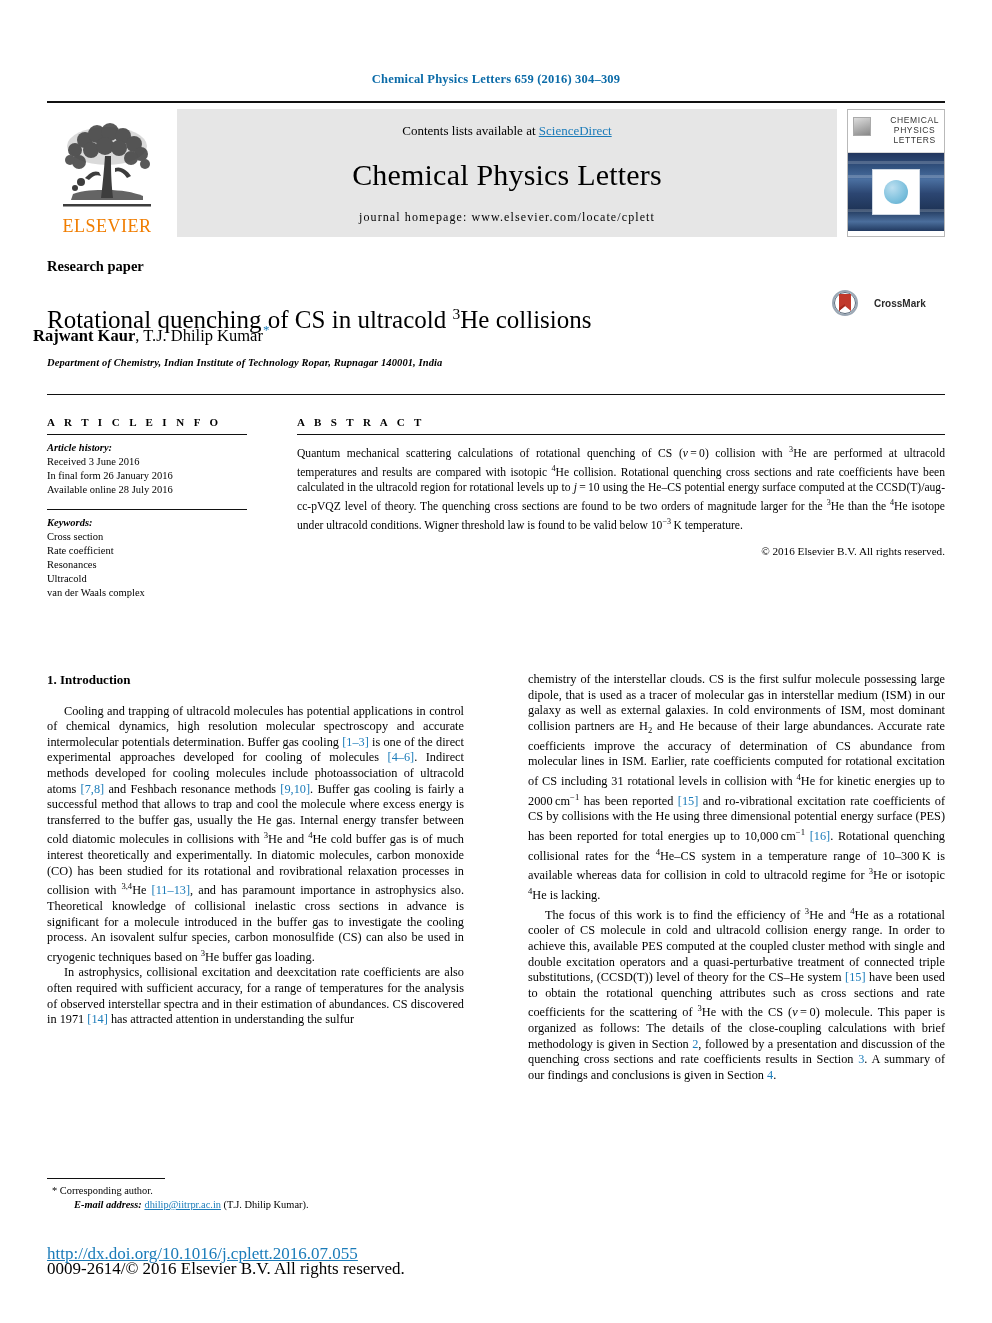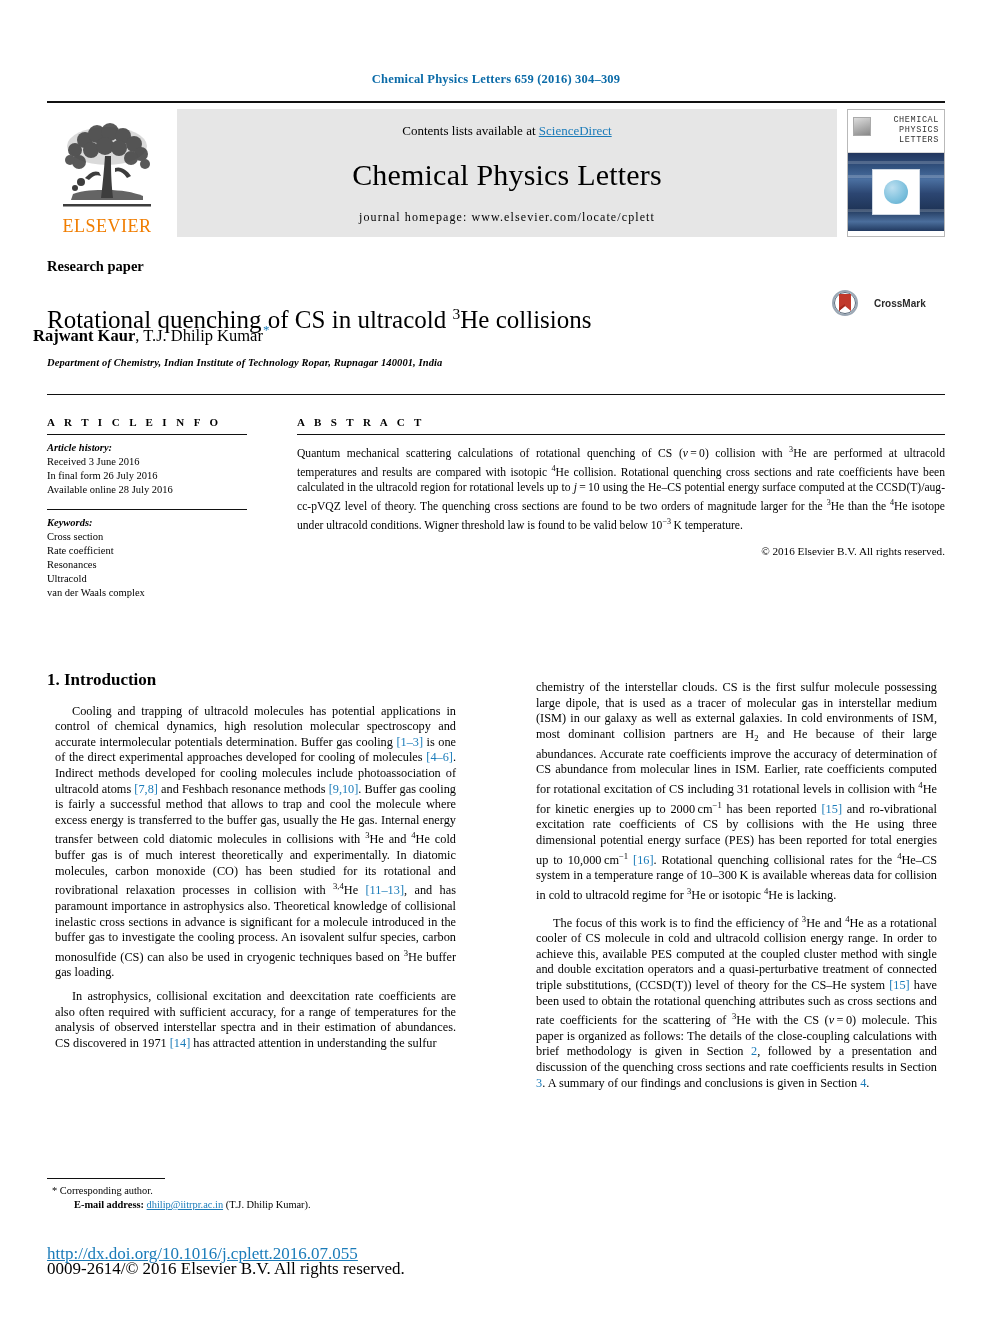--- a/index.html
+++ b/index.html
@@ -115,22 +115,22 @@
   .cover-els-mark {
     position: absolute;
     left: 5px; top: 7px;
     width: 16px; height: 17px;
     border: 1px solid #aaa;
     background: linear-gradient(160deg,#ddd,#888);
   }
   .cover-title {
     position: absolute;
     right: 5px; top: 5px;
-    text-align: right;
-    font-family: Liberation Mono, monospace;
+    text-align: center;
+    font-family: Liberation Sans, sans-serif;
     font-size: 8.5px;
     line-height: 10px;
     letter-spacing: .6px;
     color: #333;
   }
   .cover-art {
     height: 78px;
     background:
       linear-gradient(180deg,#22365e 0%,#32527f 18%,#4a6fa0 34%,#2c4672 52%,#1f3558 72%,#4b6e9c 88%,#223a60 100%);
     position: relative;
@@ -268,47 +268,47 @@
     position: absolute;
     width: 417px;
     font-size: 12.3px;
     line-height: 15.6px;
     text-align: justify;
     hyphens: none;
   }
   .col-left  { top: 672px; left: 47px; }
   .col-right { top: 672px; left: 528px; }
   .sec-title {
-    font-size: 17px;
+    font-size: 13px;
     font-weight: bold;
     margin: 0 0 16px 0;
     text-align: left;
   }
-  .col p { margin: 8px; text-indent: 17px; }
+  .col p { margin: 0; text-indent: 17px; }
   .col p.noindent { text-indent: 0; }
   .ref { color: #1a7bb9; }
   .col sup { font-size: 70%; }
   .col sub { font-size: 70%; }
 
   
   .footnote {
     position: absolute;
     top: 1178px; left: 47px;
     width: 417px;
     font-size: 10.4px;
     line-height: 14px;
   }
   .footnote-rule {
     border-top: 1px solid #111;
     width: 118px;
     margin-bottom: 5px;
   }
   .fn-line { padding-left: 14px; text-indent: -9px; }
   .fn-email { padding-left: 27px; }
-  .fn-italic { font-weight: bold; }
+  .fn-italic { font-style: italic; font-weight: bold; }
   .link { color: #1a7bb9; }
 
   .doi-block {
     position: absolute;
     top: 1247px; left: 47px;
     width: 500px;
     font-size: 17px;
     line-height: 14.5px;
   }
   .doi-link { color: #1a7bb9; text-decoration: underline; }
@@ -409,21 +409,21 @@
   <div class="rule-top"></div>
 
   <div class="lbl-articleinfo">A R T I C L E  I N F O</div>
   <div class="lbl-abstract">A B S T R A C T</div>
 
   <div class="info-col">
     <div class="info-hr"></div>
     <div class="info-block">
       <div class="info-head">Article history:</div>
       <div class="info-line">Received 3 June 2016</div>
-      <div class="info-line">In final form 26 July 2016</div>
+      <div class="info-line">In final form 26 January 2016</div>
       <div class="info-line">Available online 28 July 2016</div>
     </div>
     <div class="info-hr"></div>
     <div class="info-block">
       <div class="info-head">Keywords:</div>
       <div class="info-line">Cross section</div>
       <div class="info-line">Rate coefficient</div>
       <div class="info-line">Resonances</div>
       <div class="info-line">Ultracold</div>
       <div class="info-line">van der Waals complex</div>

